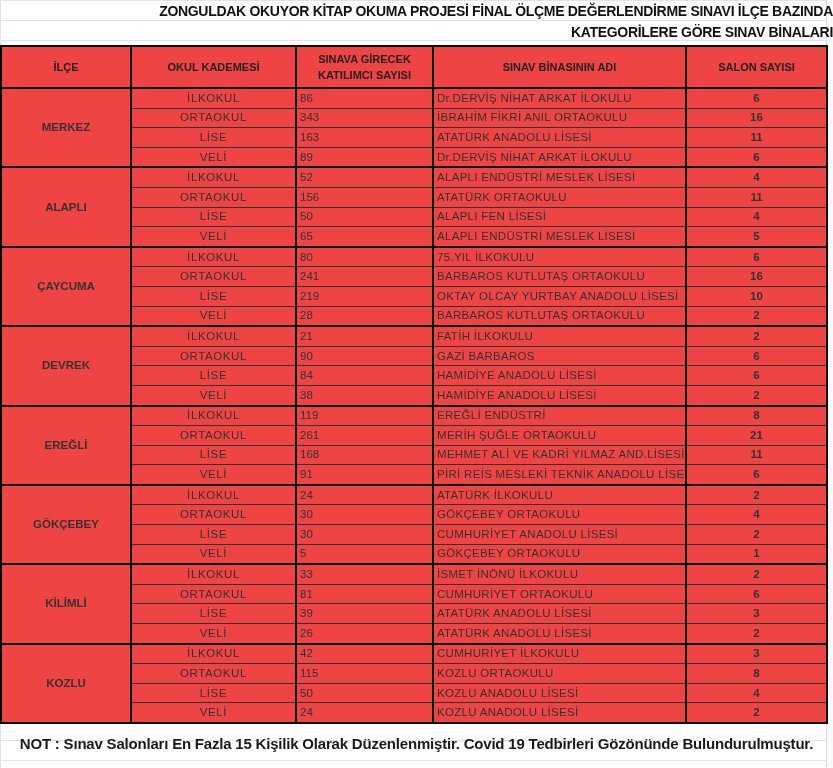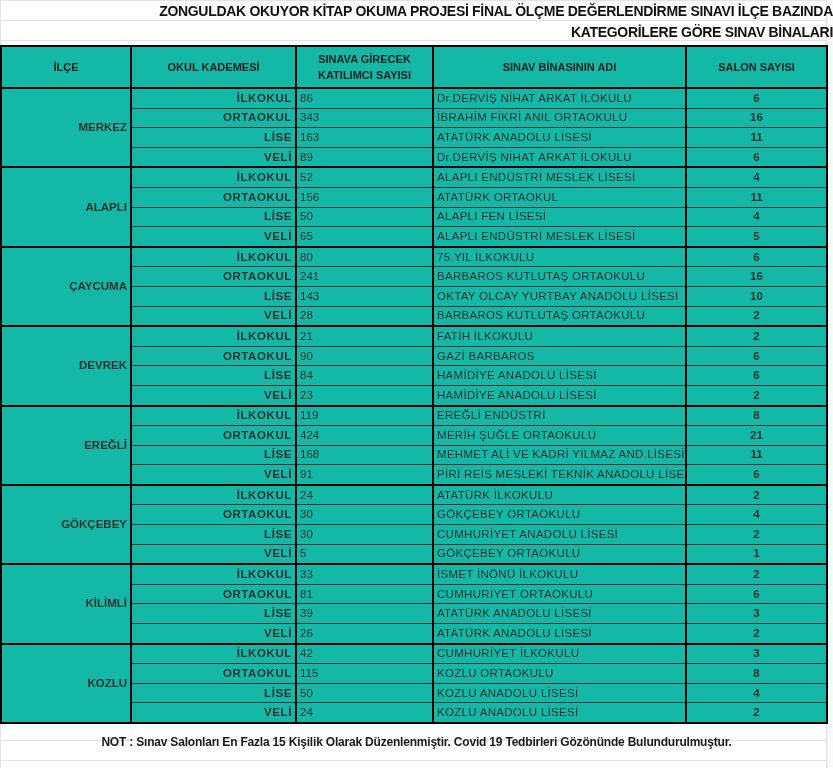--- a/index.html
+++ b/index.html
@@ -8,40 +8,40 @@
   .sheet-bg { position: absolute; inset: 0;
      background-image:
        linear-gradient(to right, #e3e3e3 1px, transparent 1px),
        linear-gradient(to bottom, #e3e3e3 1px, transparent 1px);
      background-size: 833px 20px, 833px 20px; }
   .title { position: absolute; left: 0; width: 833px; text-align: right;
            font-weight: bold; font-size: 14px; letter-spacing: -0.3px; color: #111; }
   .title.l1 { top: 3px; }
   .title.l2 { top: 24px; }
   table.main { position: absolute; left: 0; top: 45px; border-collapse: collapse;
-               table-layout: fixed; width: 826px; background: #14b8a6; }
+               table-layout: fixed; width: 826px; background: #ef4444; }
   table.main col.c1 { width: 130px; }
   table.main col.c2 { width: 165px; }
   table.main col.c3 { width: 137px; }
   table.main col.c4 { width: 253px; }
   table.main col.c5 { width: 141px; }
   table.main th { height: 40px; border: 2px solid #000; font-size: 11px; font-weight: bold;
                   text-align: center; line-height: 16px; color: #222; padding: 0; }
   table.main td { height: 18.6px; padding: 0 3px; border-left: 2px solid #000; border-right: 2px solid #000;
                   border-top: 1px solid #333; border-bottom: 1px solid #333;
                   font-size: 11.5px; line-height: 17px; color: #333; white-space: nowrap; overflow: hidden; }
   table.main tr.grp-start td { border-top: 2.5px solid #000; }
   table.main tr.grp-end td { border-bottom: 2.5px solid #000; }
-  td.ilce { text-align: right; font-weight: bold; color: #222; font-size: 11.5px; border-bottom: 2.5px solid #000 !important; border-top: 2.5px solid #000 !important; }
-  td.kademe { text-align: right; letter-spacing: 0.6px; font-weight: bold; }
+  td.ilce { text-align: center; font-weight: bold; color: #222; font-size: 11.5px; border-bottom: 2.5px solid #000 !important; border-top: 2.5px solid #000 !important; }
+  td.kademe { text-align: center; letter-spacing: 0.6px; }
   td.katilimci { text-align: left; }
   td.bina { text-align: left; letter-spacing: 0.3px; font-size: 11px; margin-left: 24px; }
   td.salon { text-align: center; font-weight: bold; color: #222; }
   .note { position: absolute; left: 0; top: 735px; width: 833px; text-align: center;
-          font-weight: bold; font-size: 12px; color: #1a1a1a; letter-spacing: -0.2px; }
+          font-weight: bold; font-size: 15px; color: #1a1a1a; letter-spacing: -0.2px; }
   .right-edge { position: absolute; left: 826px; top: 0; width: 7px; height: 768px; background: #fafafa; border-left: 1px solid #ddd; }
 </style>
 </head>
 <body>
 
 <div class="sheet-bg"></div>
 <div class="right-edge"></div>
 
 <div class="title l1">ZONGULDAK OKUYOR KİTAP OKUMA PROJESİ FİNAL ÖLÇME DEĞERLENDİRME SINAVI İLÇE BAZINDA</div>
 <div class="title l2">KATEGORİLERE GÖRE SINAV BİNALARI</div>
@@ -95,21 +95,21 @@
       <tr class="grp-start">
         <td class="ilce" rowspan="4">ALAPLI</td>
         <td class="kademe">İLKOKUL</td>
         <td class="katilimci">52</td>
         <td class="bina">ALAPLI ENDÜSTRİ MESLEK LİSESİ</td>
         <td class="salon">4</td>
       </tr>
       <tr>
         <td class="kademe">ORTAOKUL</td>
         <td class="katilimci">156</td>
-        <td class="bina">ATATÜRK ORTAOKUL</td>
+        <td class="bina">ATATÜRK ORTAOKULU</td>
         <td class="salon">11</td>
       </tr>
       <tr>
         <td class="kademe">LİSE</td>
         <td class="katilimci">50</td>
         <td class="bina">ALAPLI FEN LİSESİ</td>
         <td class="salon">4</td>
       </tr>
       <tr class=" grp-end">
         <td class="kademe">VELİ</td>
@@ -125,21 +125,21 @@
         <td class="salon">6</td>
       </tr>
       <tr>
         <td class="kademe">ORTAOKUL</td>
         <td class="katilimci">241</td>
         <td class="bina">BARBAROS KUTLUTAŞ ORTAOKULU</td>
         <td class="salon">16</td>
       </tr>
       <tr>
         <td class="kademe">LİSE</td>
-        <td class="katilimci">143</td>
+        <td class="katilimci">219</td>
         <td class="bina">OKTAY OLCAY YURTBAY ANADOLU LİSESİ</td>
         <td class="salon">10</td>
       </tr>
       <tr class=" grp-end">
         <td class="kademe">VELİ</td>
         <td class="katilimci">28</td>
         <td class="bina">BARBAROS KUTLUTAŞ ORTAOKULU</td>
         <td class="salon">2</td>
       </tr>
       <tr class="grp-start">
@@ -156,34 +156,34 @@
         <td class="salon">6</td>
       </tr>
       <tr>
         <td class="kademe">LİSE</td>
         <td class="katilimci">84</td>
         <td class="bina">HAMİDİYE ANADOLU LİSESİ</td>
         <td class="salon">6</td>
       </tr>
       <tr class=" grp-end">
         <td class="kademe">VELİ</td>
-        <td class="katilimci">23</td>
+        <td class="katilimci">38</td>
         <td class="bina">HAMİDİYE ANADOLU LİSESİ</td>
         <td class="salon">2</td>
       </tr>
       <tr class="grp-start">
         <td class="ilce" rowspan="4">EREĞLİ</td>
         <td class="kademe">İLKOKUL</td>
         <td class="katilimci">119</td>
         <td class="bina">EREĞLİ ENDÜSTRİ</td>
         <td class="salon">8</td>
       </tr>
       <tr>
         <td class="kademe">ORTAOKUL</td>
-        <td class="katilimci">424</td>
+        <td class="katilimci">261</td>
         <td class="bina">MERİH ŞUĞLE ORTAOKULU</td>
         <td class="salon">21</td>
       </tr>
       <tr>
         <td class="kademe">LİSE</td>
         <td class="katilimci">168</td>
         <td class="bina">MEHMET ALİ VE KADRİ YILMAZ AND.LİSESİ</td>
         <td class="salon">11</td>
       </tr>
       <tr class=" grp-end">

